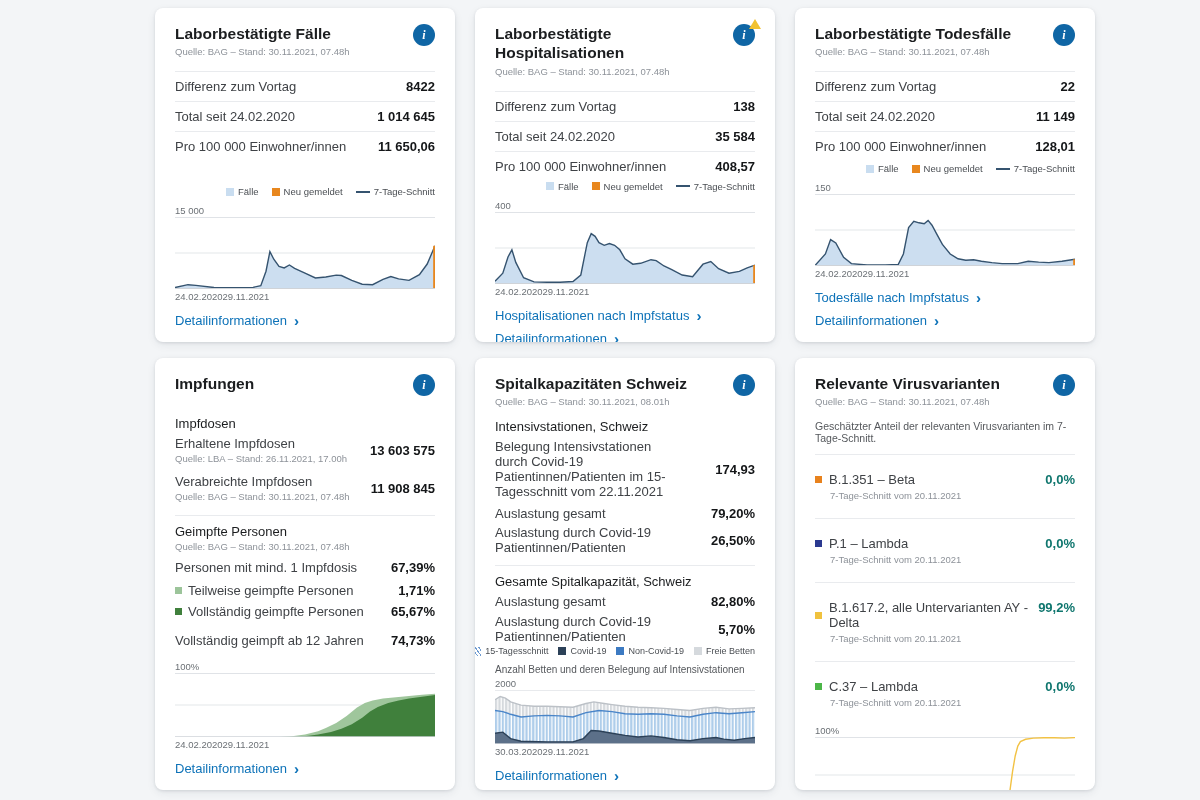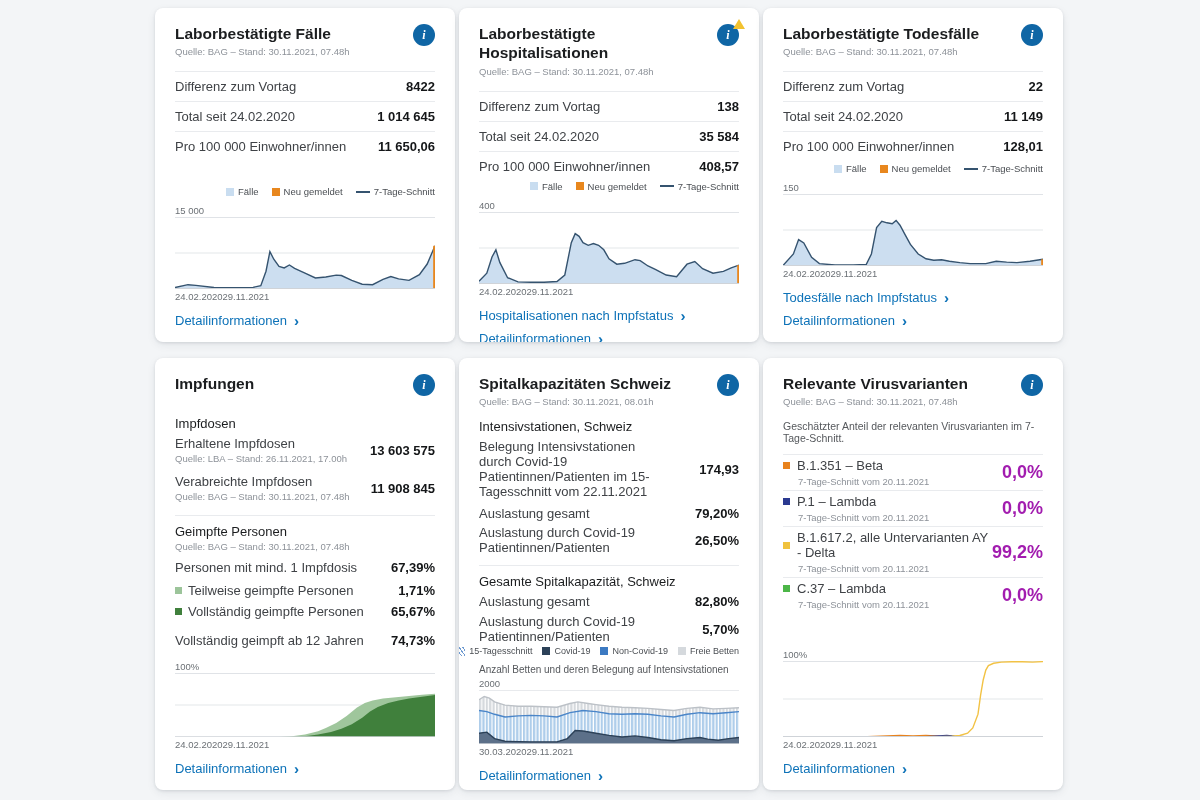--- a/index.html
+++ b/index.html
@@ -1,17 +1,17 @@
 <!DOCTYPE html>
 <html><head>
 <meta charset="utf-8">
 <style>
   html,body{margin:0;padding:0}
   body{width:1200px;height:800px;background:#f3f5f7;font-family:"Liberation Sans",sans-serif;overflow:hidden;position:relative}
-  .grid{position:absolute;left:155px;top:8px;display:grid;grid-template-columns:repeat(3,300px);grid-template-rows:334px 432px;gap:16px 4px}
+  .grid{position:absolute;left:155px;top:8px;display:grid;grid-template-columns:repeat(3,300px);grid-template-rows:334px 432px;gap:16px 20px}
   .card{background:#fff;border-radius:8px;box-shadow:0 1px 3px rgba(30,45,60,.12),0 3px 10px rgba(30,45,60,.07);
         padding:16px 20px 14px;display:flex;flex-direction:column;box-sizing:border-box;overflow:hidden}
   .card-head{display:flex;justify-content:space-between;align-items:flex-start}
   .card-title{font-size:15.5px;font-weight:bold;color:#1b1d1f;margin:0;line-height:1.25}
   .card-source{font-size:9.5px;color:#8d9299;margin-top:3px}
   .info-btn{width:22px;height:22px;border-radius:50%;background:#0f66a5;color:#fff;display:flex;align-items:center;justify-content:center;
             font-size:12px;font-weight:bold;position:relative;cursor:pointer;flex:none;margin-left:8px;font-family:"Liberation Serif",serif;font-style:italic}
   .warn{position:absolute;top:-5px;right:-6px;width:0;height:0;border-left:6px solid transparent;border-right:6px solid transparent;border-bottom:10px solid #f2c230}
   .stats{margin-top:14px}
   .stat-row{display:flex;justify-content:space-between;align-items:center;border-top:1px solid #e9ebee;padding:7px 0;font-size:13px;color:#3f4246}
@@ -32,25 +32,25 @@
   .note{font-size:10px;color:#55585c;margin:4px 0 3px}
   svg.chart{display:block;width:100%;height:72px}
   svg.chart.h64{height:64px}
   svg.chart.h54{height:54px}
   svg.chart.h76{height:76px}
   .xlabels{display:flex;font-size:9.5px;color:#6b7075;margin-top:2px}
   .links{margin-top:11px;display:flex;flex-direction:column;gap:8px}
   .card-link{color:#0d72b8;font-size:13px;text-decoration:none;cursor:pointer;display:flex;align-items:center;gap:7px}
   .chev{font-size:15px;font-weight:bold;line-height:.9}
   .intro{font-size:10.5px;color:#55585c;margin-top:13px}
-  .var-row{border-top:1px solid #e9ebee;padding:3px 0;display:flex;justify-content:space-between;align-items:center}
+  .var-row{border-top:1px solid #e9ebee;padding:17px 0;display:flex;justify-content:space-between;}
   .var-row:first-of-type{margin-top:10px}
   .var-name{font-size:13px;color:#3f4246;display:flex;align-items:center;gap:7px}
   .var-sub{font-size:9.5px;color:#8d9299;margin-top:3px;margin-left:15px}
-  .var-val{font-weight:bold;color:#a21caf;font-size:18px;white-space:nowrap;margin-left:0}
+  .var-val{font-weight:bold;color:#0f766e;font-size:13px;white-space:nowrap;margin-left:0}
 </style>
 </head>
 <body>
 
 <main class="grid">
 
   <section class="card">
     <div class="card-head">
       <div>
         <h2 class="card-title">Laborbestätigte Fälle</h2>

